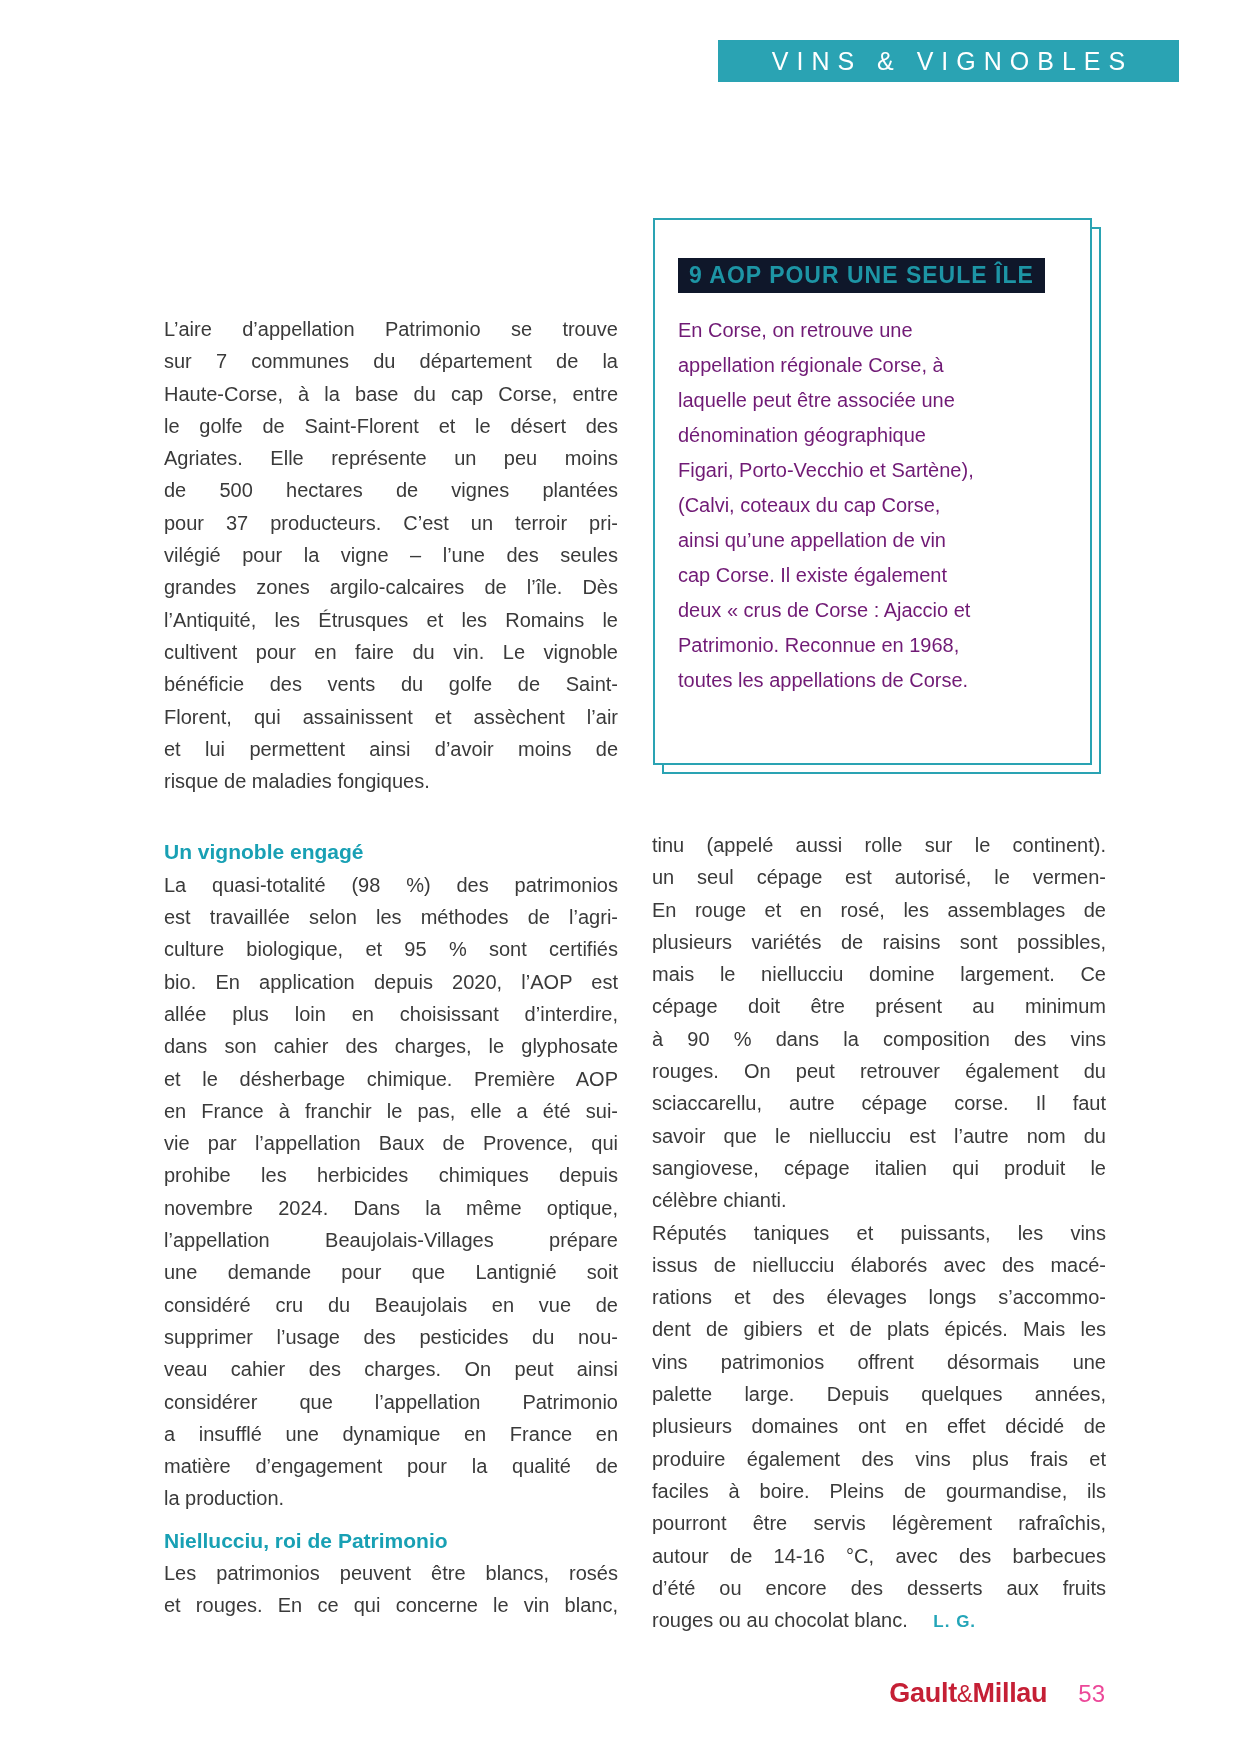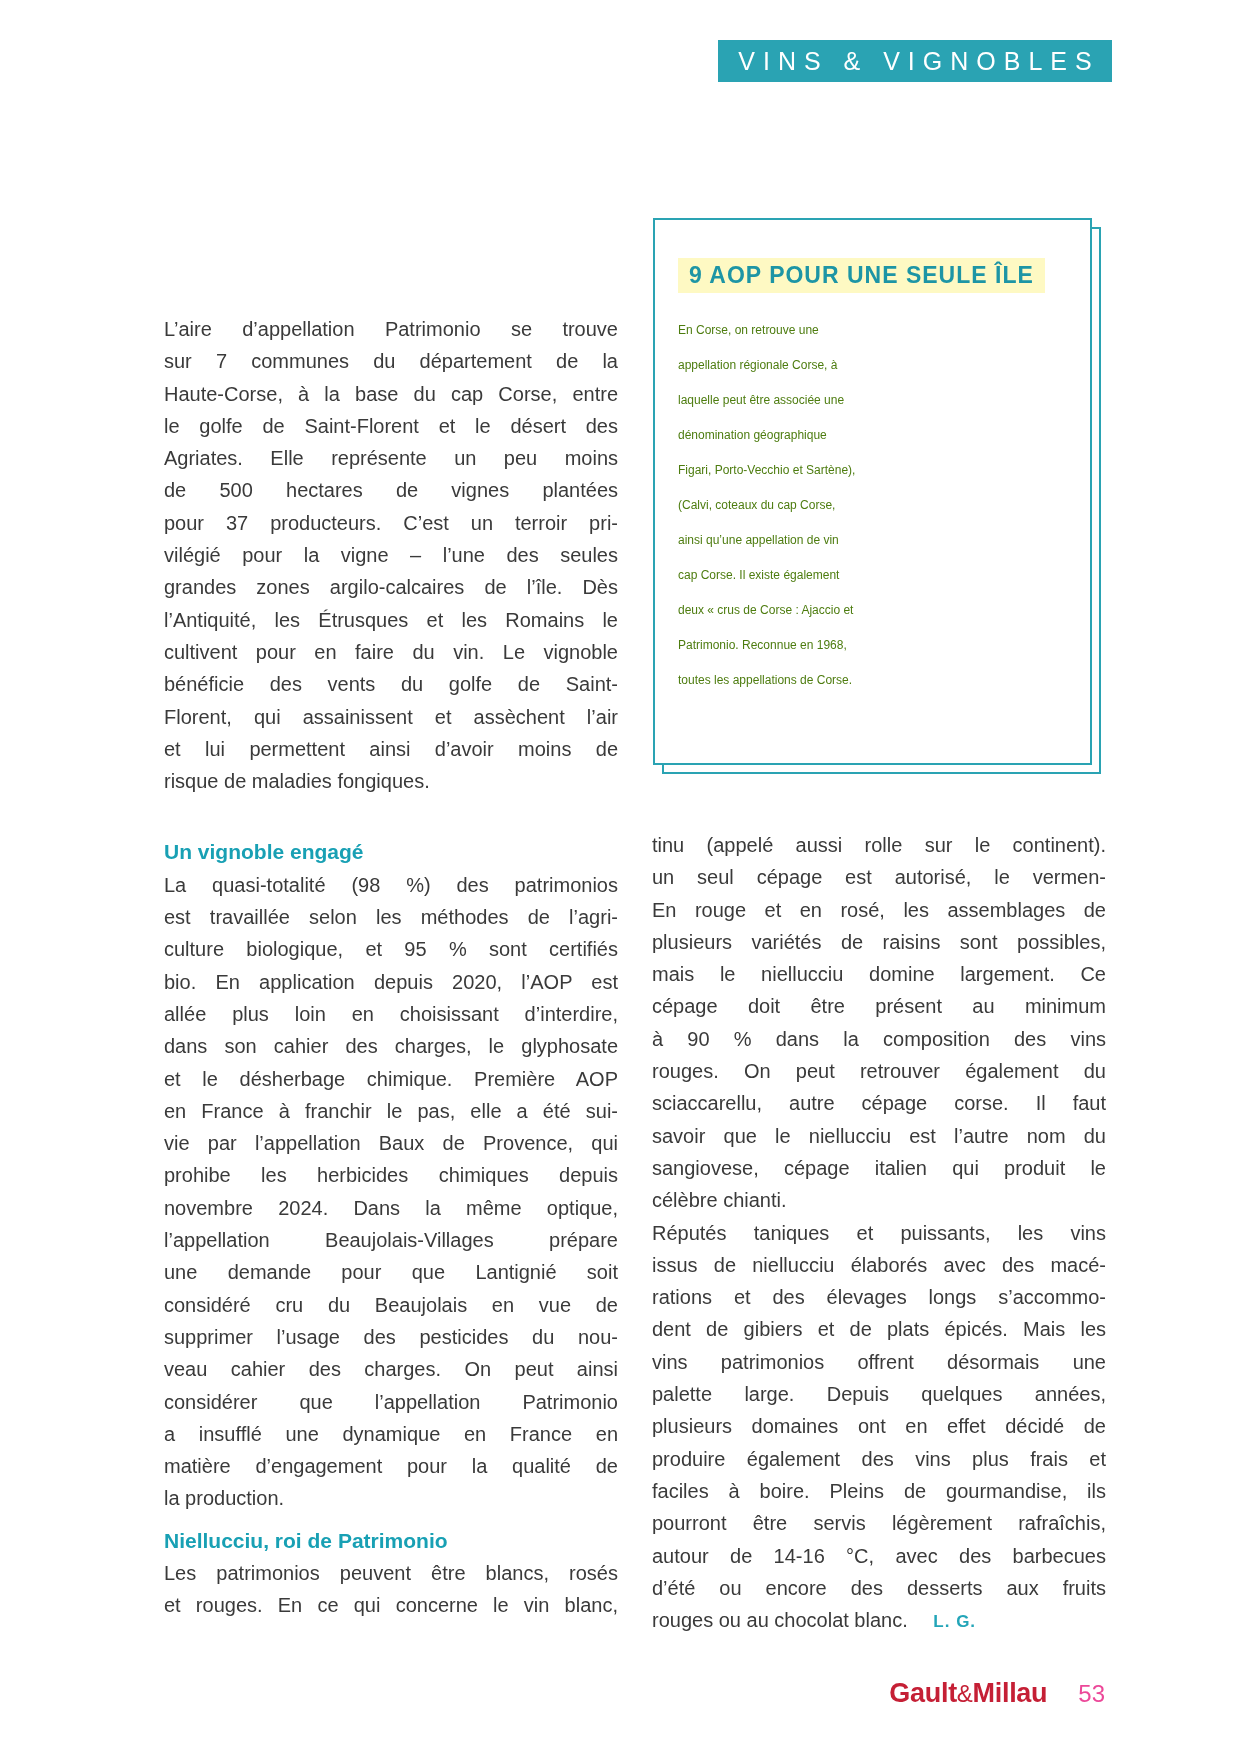--- a/index.html
+++ b/index.html
@@ -10,21 +10,21 @@
     background: #ffffff;
     overflow: hidden;
     font-family: "Liberation Sans", sans-serif;
     color: #383838;
   }
 
   
   .banner {
     position: absolute;
     left: 718px; top: 40px;
-    width: 394px; height: 42px;
+    width: 461px; height: 42px;
     background: #2aa3b3;
     display: flex; align-items: center; justify-content: center;
   }
   .banner span {
     color: #ffffff;
     font-size: 25px;
     letter-spacing: 8px;
     font-weight: 400;
     white-space: nowrap;
     padding-left: 8px; 
@@ -43,34 +43,34 @@
     position: absolute;
     left: 653px; top: 218px;
     width: 439px; height: 547px;
     border: 2px solid #2aa3b3;
     box-sizing: border-box;
     background: #ffffff;
   }
   .box-title-wrap { margin: 38px 0 0 23px; }
   .box-title {
     display: inline-block;
-    background: #fef9c3;
+    background: #0f172a;
     color: #1d95a5;
     font-size: 23px;
     font-weight: 600;
     letter-spacing: 1px;
     line-height: 24px;
     padding: 5px 11px 6px 11px;
     white-space: nowrap;
   }
   .box-lines {
     margin: 20px 20px 0 23px;
-    font-size: 12px;
+    font-size: 20px;
     line-height: 35px;
-    color: #4d7c0f;
+    color: #701a75;
   }
 
   
   .col {
     position: absolute;
     width: 454px;
     font-size: 20px;
     line-height: 32.3px;
     color: #3a3a3a;
   }

